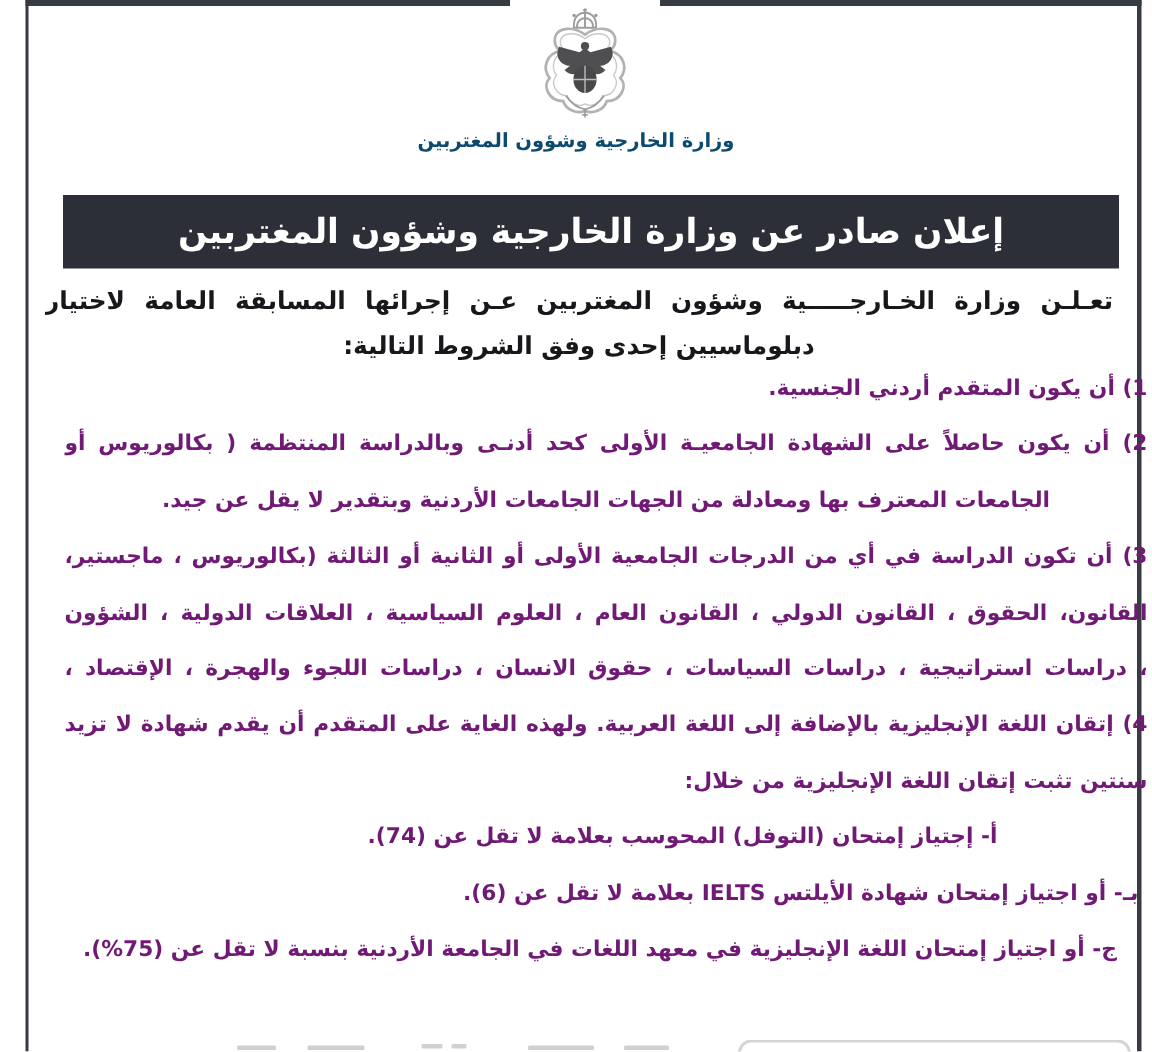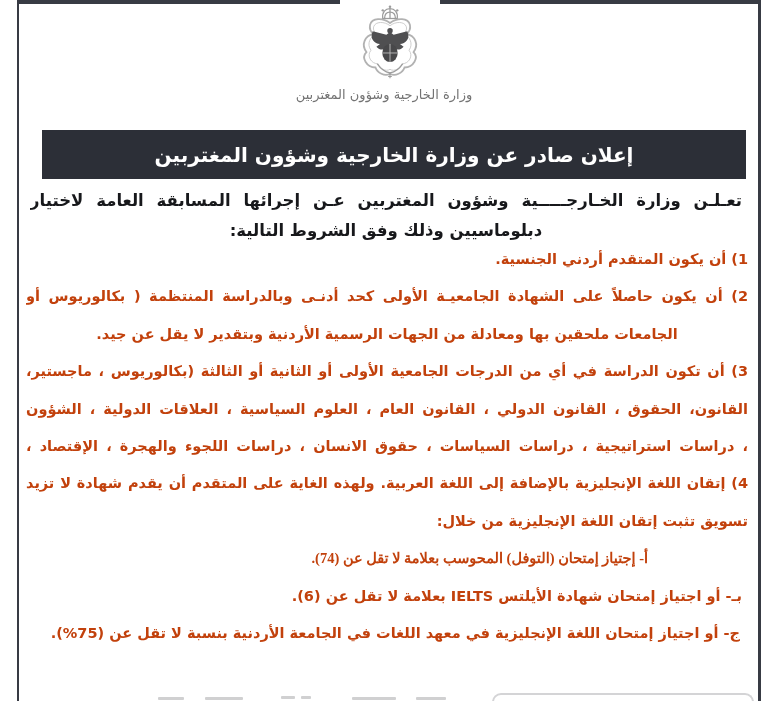--- a/index.html
+++ b/index.html
@@ -20,41 +20,41 @@
   }
   
   .logo-box{
     position:absolute;left:340px;top:0;width:100px;height:86px;
     background:#ffffff;z-index:3;
     display:flex;align-items:flex-start;justify-content:center;
   }
   .logo-box svg{margin-top:4px;}
   .ministry-caption{
     position:absolute;left:0;top:87px;width:768px;z-index:3;
-    text-align:center;font-weight:normal;font-size:13px;color:#737373;
+    text-align:center;font-weight:bold;font-size:13px;color:#0c4a6e;
     direction:rtl;
   }
   
   .banner{
     position:absolute;left:42px;top:130px;width:704px;height:49px;z-index:2;
     background:#2c2f37;color:#ffffff;
     display:flex;align-items:center;justify-content:center;
-    font-weight:bold;font-size:20px;direction:rtl;overflow:hidden;
+    font-weight:bold;font-size:23px;direction:rtl;overflow:hidden;
   }
   
   .intro{
     position:absolute;left:30px;top:186px;width:712px;z-index:2;
     direction:rtl;font-weight:bold;font-size:16.5px;line-height:30px;color:#17181b;
   }
   .intro-l1{text-align:justify;text-align-last:justify;white-space:normal;overflow:hidden;height:30px;}
   .intro-l2{text-align:center;}
   
   .body-lines{
-    position:absolute;left:26px;top:241px;width:722px;z-index:2;
-    direction:rtl;font-weight:bold;font-size:14.5px;color:#c2410c;
+    position:absolute;left:43px;top:241px;width:722px;z-index:2;
+    direction:rtl;font-weight:bold;font-size:14.5px;color:#701a75;
   }
   .body-lines .line{
     height:37.4px;line-height:37.4px;overflow:hidden;box-sizing:border-box;
   }
   .align-justify{text-align:justify;text-align-last:justify;}
   .align-center{text-align:center;}
   .align-right{text-align:right;}
   
   .cutoff-dash{position:absolute;height:3px;background:#a9a9ab;opacity:.55;z-index:2;border-radius:1px;}
   
@@ -100,35 +100,35 @@
 </div>
 
 <div class="ministry-caption">وزارة الخارجية وشؤون المغتربين</div>
 
 <div class="banner">
   <span>إعلان صادر عن وزارة الخارجية وشؤون المغتربين</span>
 </div>
 
 <div class="intro">
   <div class="intro-l1">تعـلـن وزارة الخـارجـــــية وشؤون المغتربين عـن إجرائها المسابقة العامة لاختيار ملحقين</div>
-  <div class="intro-l2">دبلوماسيين وذلك وفق الشروط التالية:</div>
+  <div class="intro-l2">دبلوماسيين إحدى وفق الشروط التالية:</div>
 </div>
 
 <div class="body-lines">
     <div class="line align-right">1) أن يكون المتقدم أردني الجنسية.</div>
     <div class="line align-justify">2) أن يكون حاصلاً على الشهادة الجامعيـة الأولى كحد أدنـى وبالدراسة المنتظمة ( بكالوريوس أو ليسانس) من إحدى</div>
-    <div class="line align-center">الجامعات ملحقين بها ومعادلة من الجهات الرسمية الأردنية وبتقدير لا يقل عن جيد.</div>
+    <div class="line align-center">الجامعات المعترف بها ومعادلة من الجهات الجامعات الأردنية وبتقدير لا يقل عن جيد.</div>
     <div class="line align-justify">3) أن تكون الدراسة في أي من الدرجات الجامعية الأولى أو الثانية أو الثالثة (بكالوريوس ، ماجستير، دكتوراه) ضمن تخصصات</div>
     <div class="line align-justify">القانون، الحقوق ، القانون الدولي ، القانون العام ، العلوم السياسية ، العلاقات الدولية ، الشؤون الدولية، التخطيط الإستراتيجي</div>
     <div class="line align-justify">، دراسات استراتيجية ، دراسات السياسات ، حقوق الانسان ، دراسات اللجوء والهجرة ، الإقتصاد ، الإقتصاد السياسي ، إقتصاد</div>
     <div class="line align-justify">4) إتقان اللغة الإنجليزية بالإضافة إلى اللغة العربية. ولهذه الغاية على المتقدم أن يقدم شهادة لا تزيد مدة حصوله عليها على</div>
-    <div class="line align-right">تسويق تثبت إتقان اللغة الإنجليزية من خلال:</div>
-    <div class="line align-right" style="padding-right: 100px; font-family: Liberation Serif, serif;">أ-  إجتياز إمتحان (التوفل) المحوسب بعلامة لا تقل عن (74).</div>
+    <div class="line align-right">سنتين تثبت إتقان اللغة الإنجليزية من خلال:</div>
+    <div class="line align-right" style="padding-right: 100px;">أ-  إجتياز إمتحان (التوفل) المحوسب بعلامة لا تقل عن (74).</div>
     <div class="line align-right" style="padding-right: 6px; text-align: right;">بـ- أو اجتياز إمتحان شهادة الأيلتس IELTS بعلامة لا تقل عن (6).</div>
-    <div class="line align-right" style="padding-right: 8px;">ج-  أو اجتياز إمتحان اللغة الإنجليزية في معهد اللغات في الجامعة الأردنية بنسبة لا تقل عن (75%).</div>
+    <div class="line align-right" style="padding-right: 8px; text-align: center;">ج-  أو اجتياز إمتحان اللغة الإنجليزية في معهد اللغات في الجامعة الأردنية بنسبة لا تقل عن (75%).</div>
   </div>
 
 <div class="cutoff-dash" style="left:158px;top:697px;width:26px;"></div>
 <div class="cutoff-dash" style="left:205px;top:697px;width:38px;"></div>
 <div class="cutoff-dash" style="left:281px;top:696px;width:14px;"></div>
 <div class="cutoff-dash" style="left:301px;top:696px;width:10px;"></div>
 <div class="cutoff-dash" style="left:352px;top:697px;width:44px;"></div>
 <div class="cutoff-dash" style="left:416px;top:697px;width:30px;"></div>
 
 <div class="partial-card"></div>

